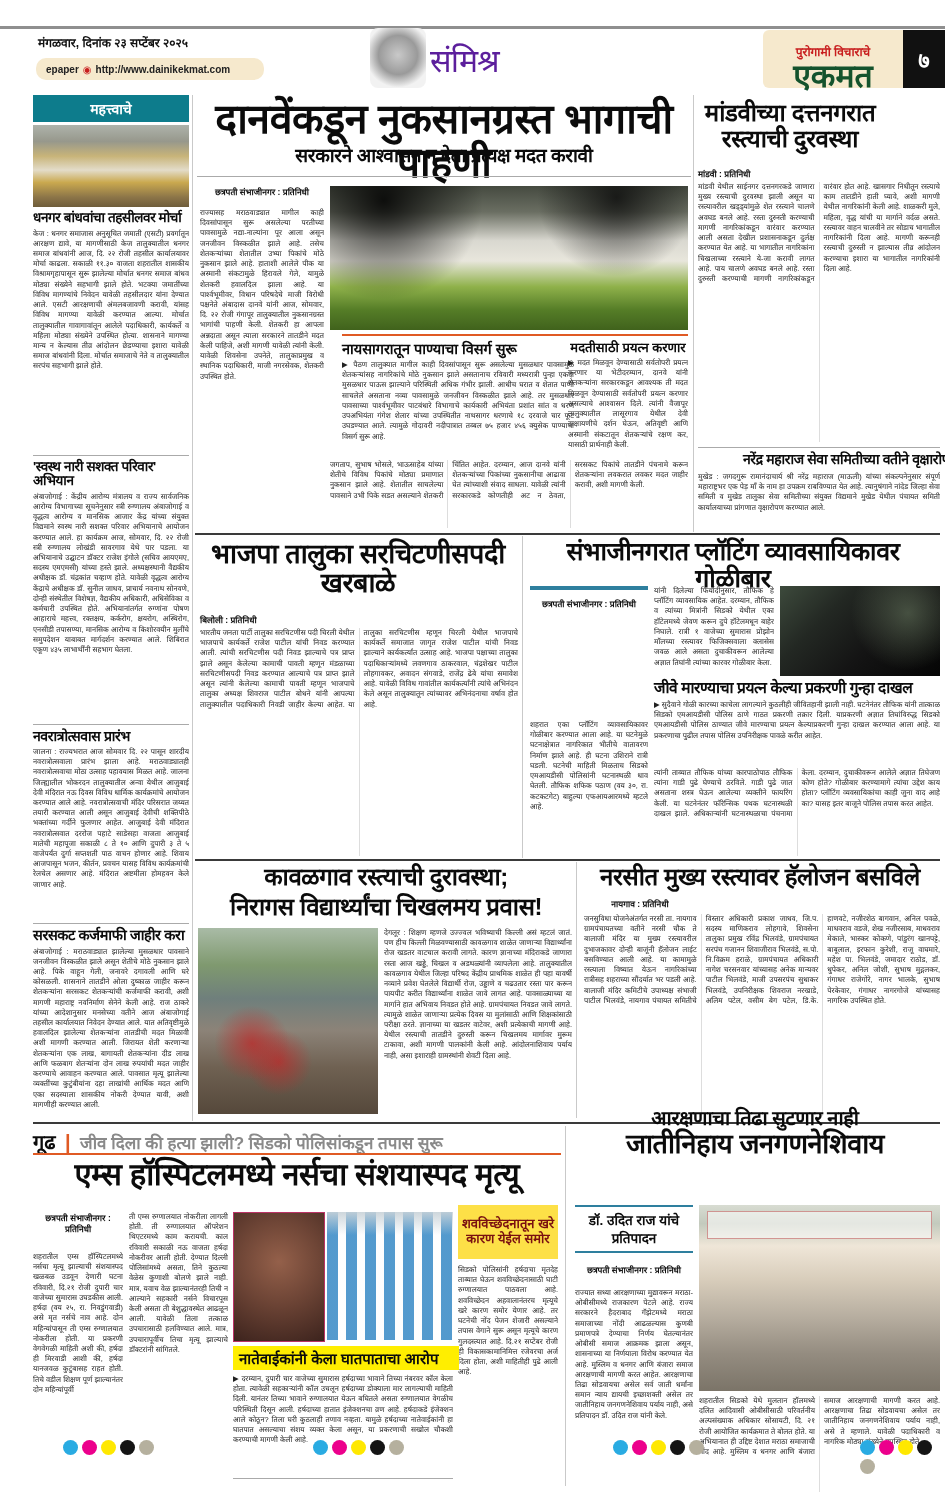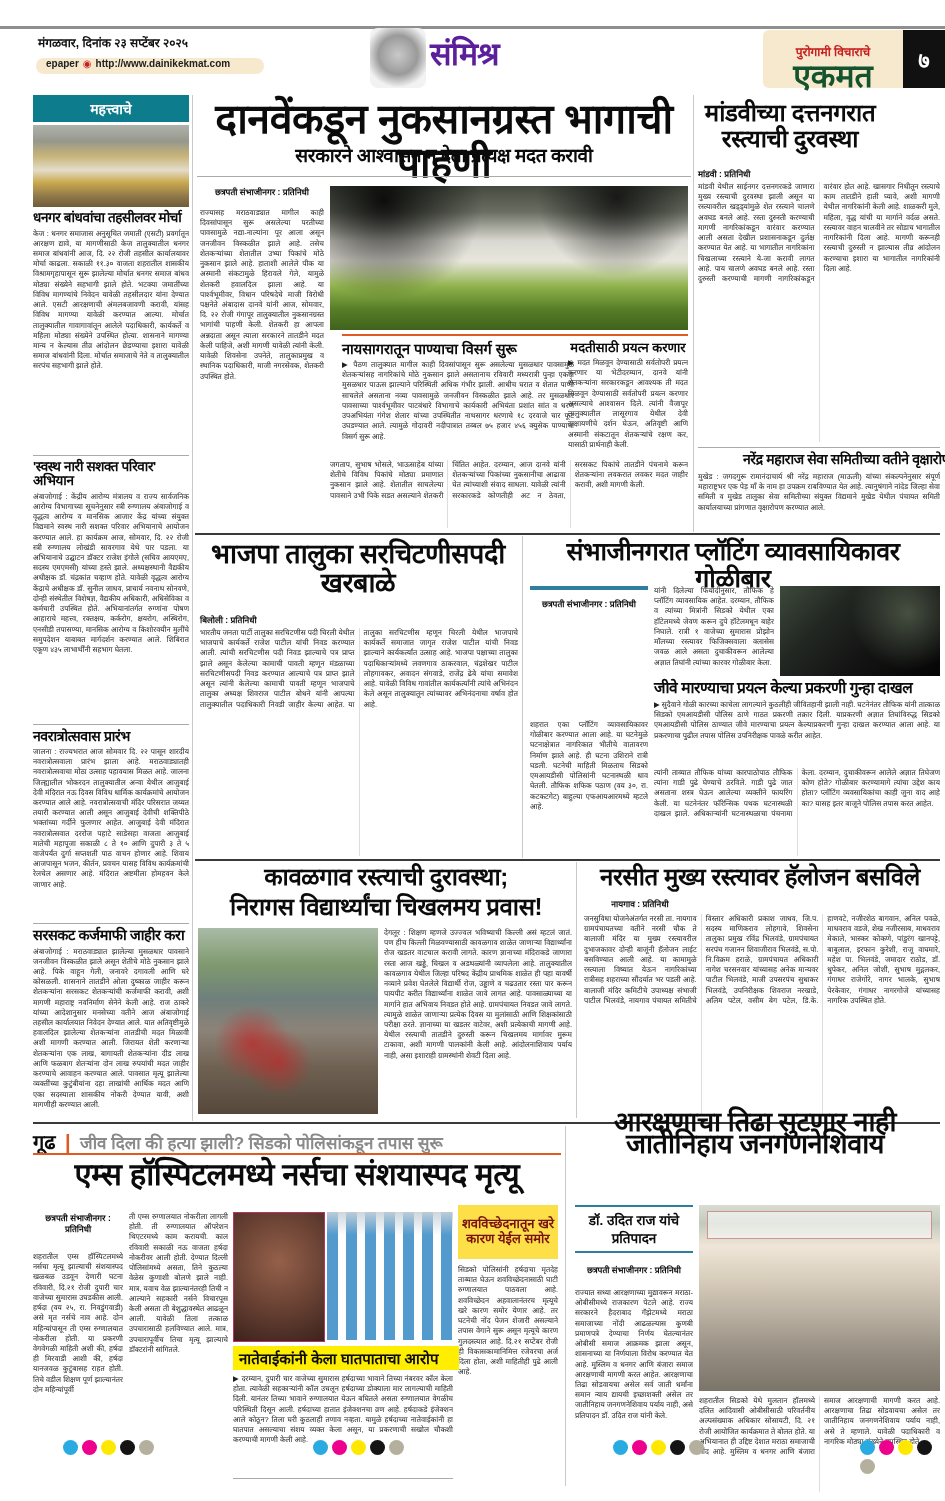--- a/index.html
+++ b/index.html
@@ -25,27 +25,27 @@
   .d-c{background:#29abe2;} .d-m{background:#ec008c;} .d-y{background:#ffe800;}
   .d-k{background:#141414;} .d-g{background:#b5b09e;}
 </style>
 </head>
 <body>
 
 <div class="abs hr" style="left:0;top:26px;width:945px;height:3px;background:#8f8f8f;"></div>
 
 <div class="abs" style="left:30px;top:30px;width:915px;height:58px;">
   <div class="abs" style="left:8px;top:4px;font-size:12px;font-weight:bold;color:#111;">मंगळवार, दिनांक २३ सप्टेंबर २०२५</div>
-  <div class="abs cream" style="left:6px;top:28px;width:218px;height:16px;border-radius:10px;display:flex;padding-left:10px;">
+  <div class="abs cream" style="left:6px;top:28px;width:218px;height:22px;border-radius:10px;display:flex;align-items:center;padding-left:10px;">
     <span style="font-size:10px;font-weight:bold;color:#222;">epaper</span>
     <span style="color:#c81e1e;font-size:10px;margin:0 4px;">◉</span>
     <span style="font-size:10px;font-weight:bold;color:#222;">http://www.dainikekmat.com</span>
   </div>
   <div class="abs" style="left:340px;top:-2px;width:56px;height:60px;background:radial-gradient(circle at 50% 45%, #c9c9c9 0%, #9a9a9a 45%, #f2f2f2 75%);border-radius:8px;"></div>
-  <div class="abs" style="left:400px;top:1px;font-size:32px;font-weight:bold;color:#5c1f9c;letter-spacing:-1px;">संमिश्र</div>
+  <div class="abs" style="left:400px;top:8px;font-size:32px;font-weight:normal;color:#5c1f9c;letter-spacing:-1px;">संमिश्र</div>
   <div class="abs cream" style="left:733px;top:0;width:140px;height:58px;border-radius:6px 0 0 6px;text-align:center;">
     <div style="font-size:12px;font-weight:bold;color:#c81e1e;margin-top:13px;">पुरोगामी विचाराचे</div>
     <div style="font-size:32px;font-weight:bold;color:#14532d;line-height:1;font-family:'Liberation Serif',serif;">एकमत</div>
   </div>
   <div class="abs" style="left:873px;top:0;width:42px;height:58px;background:#111;color:#fff;display:flex;align-items:center;justify-content:center;font-size:22px;font-weight:bold;">७</div>
 </div>
 
 <div class="abs" style="left:33px;top:95px;width:156px;height:1026px;">
   <div style="background:#0d7c8c;color:#fff;font-weight:bold;font-size:14px;text-align:center;padding:4px 0;">महत्त्वाचे</div>
   <div class="photo" style="margin-top:3px;height:82px;background:
@@ -171,21 +171,21 @@
 
 <div class="abs" style="left:233px;top:1346px;width:220px;height:24px;background:#ffee00;display:flex;align-items:center;padding-left:6px;">
   <span style="font-size:15px;font-weight:bold;color:#0b0b0b;">नातेवाईकांनी केला घातपाताचा आरोप</span>
 </div>
 <div class="abs body-txt" style="left:233px;top:1374px;width:220px;height:100px;">▶ दरम्यान, दुपारी चार वाजेच्या सुमारास हर्षदाच्या भावाने तिच्या नंबरवर कॉल केला होता. त्यावेळी सहकाऱ्यांनी कॉल उचलून हर्षदाच्या डोक्याला मार लागल्याची माहिती दिली. यानंतर तिच्या भावाने रुग्णालयात येऊन बघितले असता रुग्णालयात वेगळीच परिस्थिती दिसून आली. हर्षदाच्या हातात इंजेक्शनचा व्रण आहे. हर्षदाकडे इंजेक्शन आले कोठून? तिला घरी कुठलाही तणाव नव्हता. यामुळे हर्षदाच्या नातेवाईकांनी हा घातपात असल्याचा संशय व्यक्त केला असून, या प्रकरणाची सखोल चौकशी करण्याची मागणी केली आहे.</div>
 <div class="abs hr" style="left:233px;top:1478px;width:220px;"></div>
 
 <div class="abs vr" style="left:565px;top:1126px;height:360px;"></div>
 
 <div class="abs hl" style="left:570px;top:1130px;width:370px;font-size:27px;">जातीनिहाय जनगणनेशिवाय</div>
-<div class="abs hl" style="left:570px;top:1108px;width:370px;font-size:27px;">आरक्षणाचा तिढा सुटणार नाही</div>
+<div class="abs hl" style="left:570px;top:1108px;width:370px;font-size:20px;">आरक्षणाचा तिढा सुटणार नाही</div>
 
 <div class="abs" style="left:575px;top:1205px;width:118px;height:52px;">
   <div class="teal-rule"></div>
   <div class="box-title" style="font-size:13.5px;text-align:center;margin:4px 0;">डॉ. उदित राज यांचे प्रतिपादन</div>
   <div class="teal-rule"></div>
 </div>
 <div class="abs byline" style="left:575px;top:1264px;width:118px;">छत्रपती संभाजीनगर : प्रतिनिधी</div>
 <div class="abs body-txt" style="left:575px;top:1288px;width:118px;height:204px;">राज्यात सध्या आरक्षणाच्या मुद्यावरून मराठा-ओबीसीमध्ये राजकारण पेटले आहे. राज्य सरकारने हैदराबाद गॅझेटमध्ये मराठा समाजाच्या नोंदी आढळल्यास कुणबी प्रमाणपत्रे देण्याचा निर्णय घेतल्यानंतर ओबीसी समाज आक्रमक झाला असून, शासनाच्या या निर्णयाला विरोध करण्यात येत आहे. मुस्लिम व धनगर आणि बंजारा समाज आरक्षणाची मागणी करत आहेत. आरक्षणाचा तिढा सोडवायचा असेल सर्व जाती धर्मांना समान न्याय द्यायची इच्छाशक्ती असेल तर जातीनिहाय जनगणनेशिवाय पर्याय नाही, असे प्रतिपादन डॉ. उदित राज यांनी केले.</div>
 
 <div class="abs photo" style="left:699px;top:1205px;width:241px;height:186px;background:

